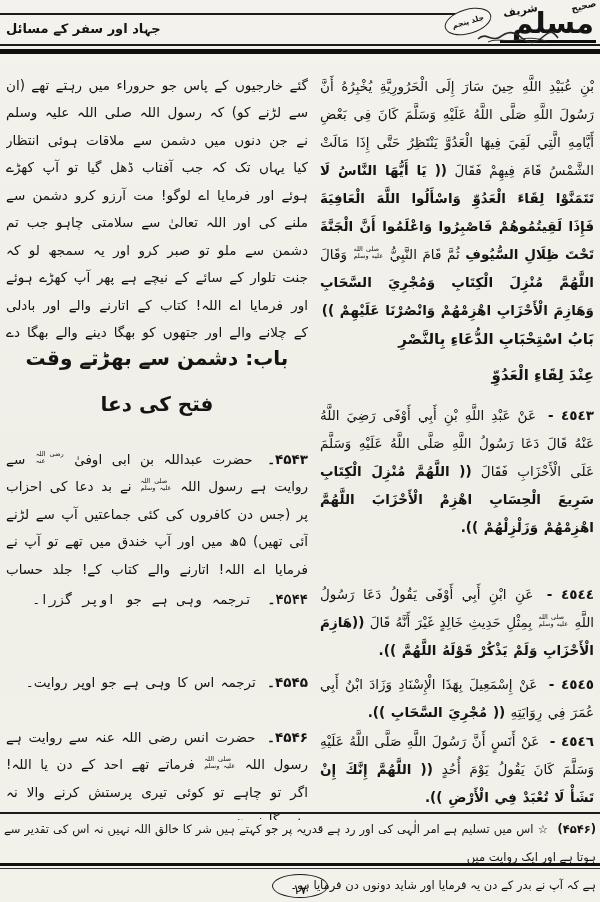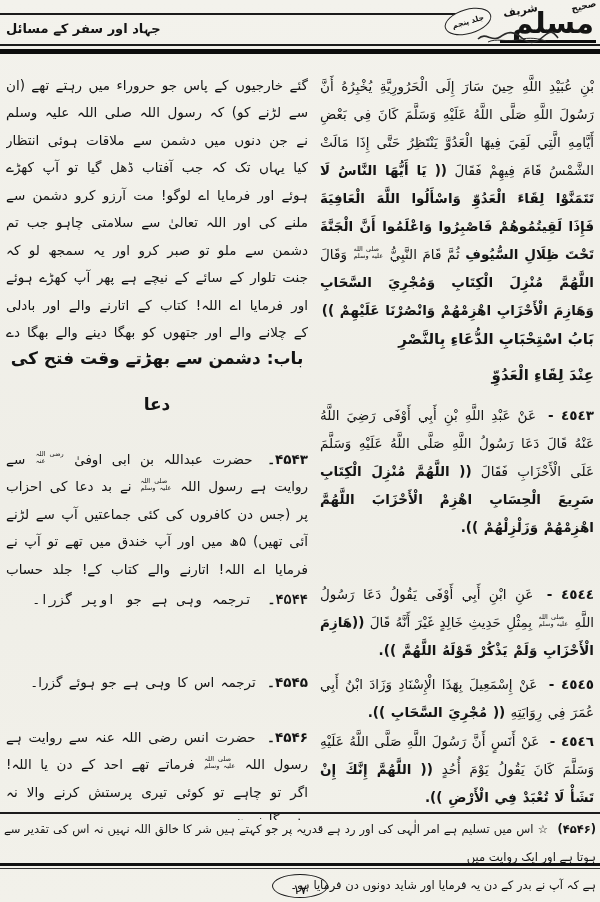--- a/index.html
+++ b/index.html
@@ -27,21 +27,21 @@
     background:#f5f4ee; }
   .flourish { position:absolute; top:29px; right:40px; }
   
   .col { position:absolute; top:58px; direction:rtl; }
   .col-urdu  { left:6px;  width:302px; height:752px; }
   .col-arabic{ left:320px; width:274px; height:752px; }
   .blk { position:absolute; right:0; width:100%; overflow:hidden; text-align:justify; }
   .u-para { font-size:13.5px; line-height:27.5px; word-spacing:2px; }
   .a-para { font-size:13.5px; line-height:28px; word-spacing:1px; }
   .u-cont { top:0; height:276px; }
-  .u-bab  { top:277px; height:96px; text-align:center; font-size:17px; font-weight:bold; line-height:46px; }
+  .u-bab  { top:277px; height:96px; text-align:center; font-size:20px; font-weight:bold; line-height:46px; }
   .u-4543 { top:374px; height:140px; }
   .u-4544 { top:515px; height:30px;font-family:Liberation Mono, monospace; }
   .u-4545 { top:597px; height:30px; }
   .u-4546 { top:652px; height:96px; }
   .a-cont { top:0; height:260px;margin-left:22px; }
   .a-bab  { top:263px; height:78px; text-align:right; font-size:15px; font-weight:bold; line-height:36px; }
   .a-4543 { top:329px; height:162px; }
   .a-4544 { top:508px; height:86px; }
   .a-4545 { top:598px; height:56px; }
   .a-4546 { top:655px; height:92px; }
@@ -99,21 +99,21 @@
             <span>صلی اللہ</span>
             <span>علیہ وسلم</span>
           </span> <span>نے بد دعا کی احزاب پر (جس دن کافروں کی کئی جماعتیں آپ سے لڑنے آئی تھیں) ۵ھ میں اور آپ خندق میں تھے تو آپ نے فرمایا اے اللہ! اتارنے والے کتاب کے! جلد حساب لینے والے! بھگا دے ان جتھوں کو۔ یا اللہ! بھگا دے ان کو، ہلا دے ان کو۔</span> </span>
     </p>
     <p class="blk u-para u-4544">
       <span class="hnum">۴۵۴۴۔</span>
       <span><span>ترجمہ وہی ہے جو اوپر گزرا۔</span> </span>
     </p>
     <p class="blk u-para u-4545">
       <span class="hnum">۴۵۴۵۔</span>
-      <span><span>ترجمہ اس کا وہی ہے جو ہوئے گزرا۔</span> </span>
+      <span><span>ترجمہ اس کا وہی ہے جو اوپر روایت۔</span> </span>
     </p>
     <p class="blk u-para u-4546">
       <span class="hnum">۴۵۴۶۔</span>
       <span><span>حضرت انس رضی اللہ عنہ سے روایت ہے رسول اللہ</span> <span class="hon">
             <span>صلی اللہ</span>
             <span>علیہ وسلم</span>
           </span> <span>فرماتے تھے احد کے دن یا اللہ! اگر تو چاہے تو کوئی تیری پرستش کرنے والا نہ رہے گا زمین میں۔</span> </span>
     </p>
   </div>
 

